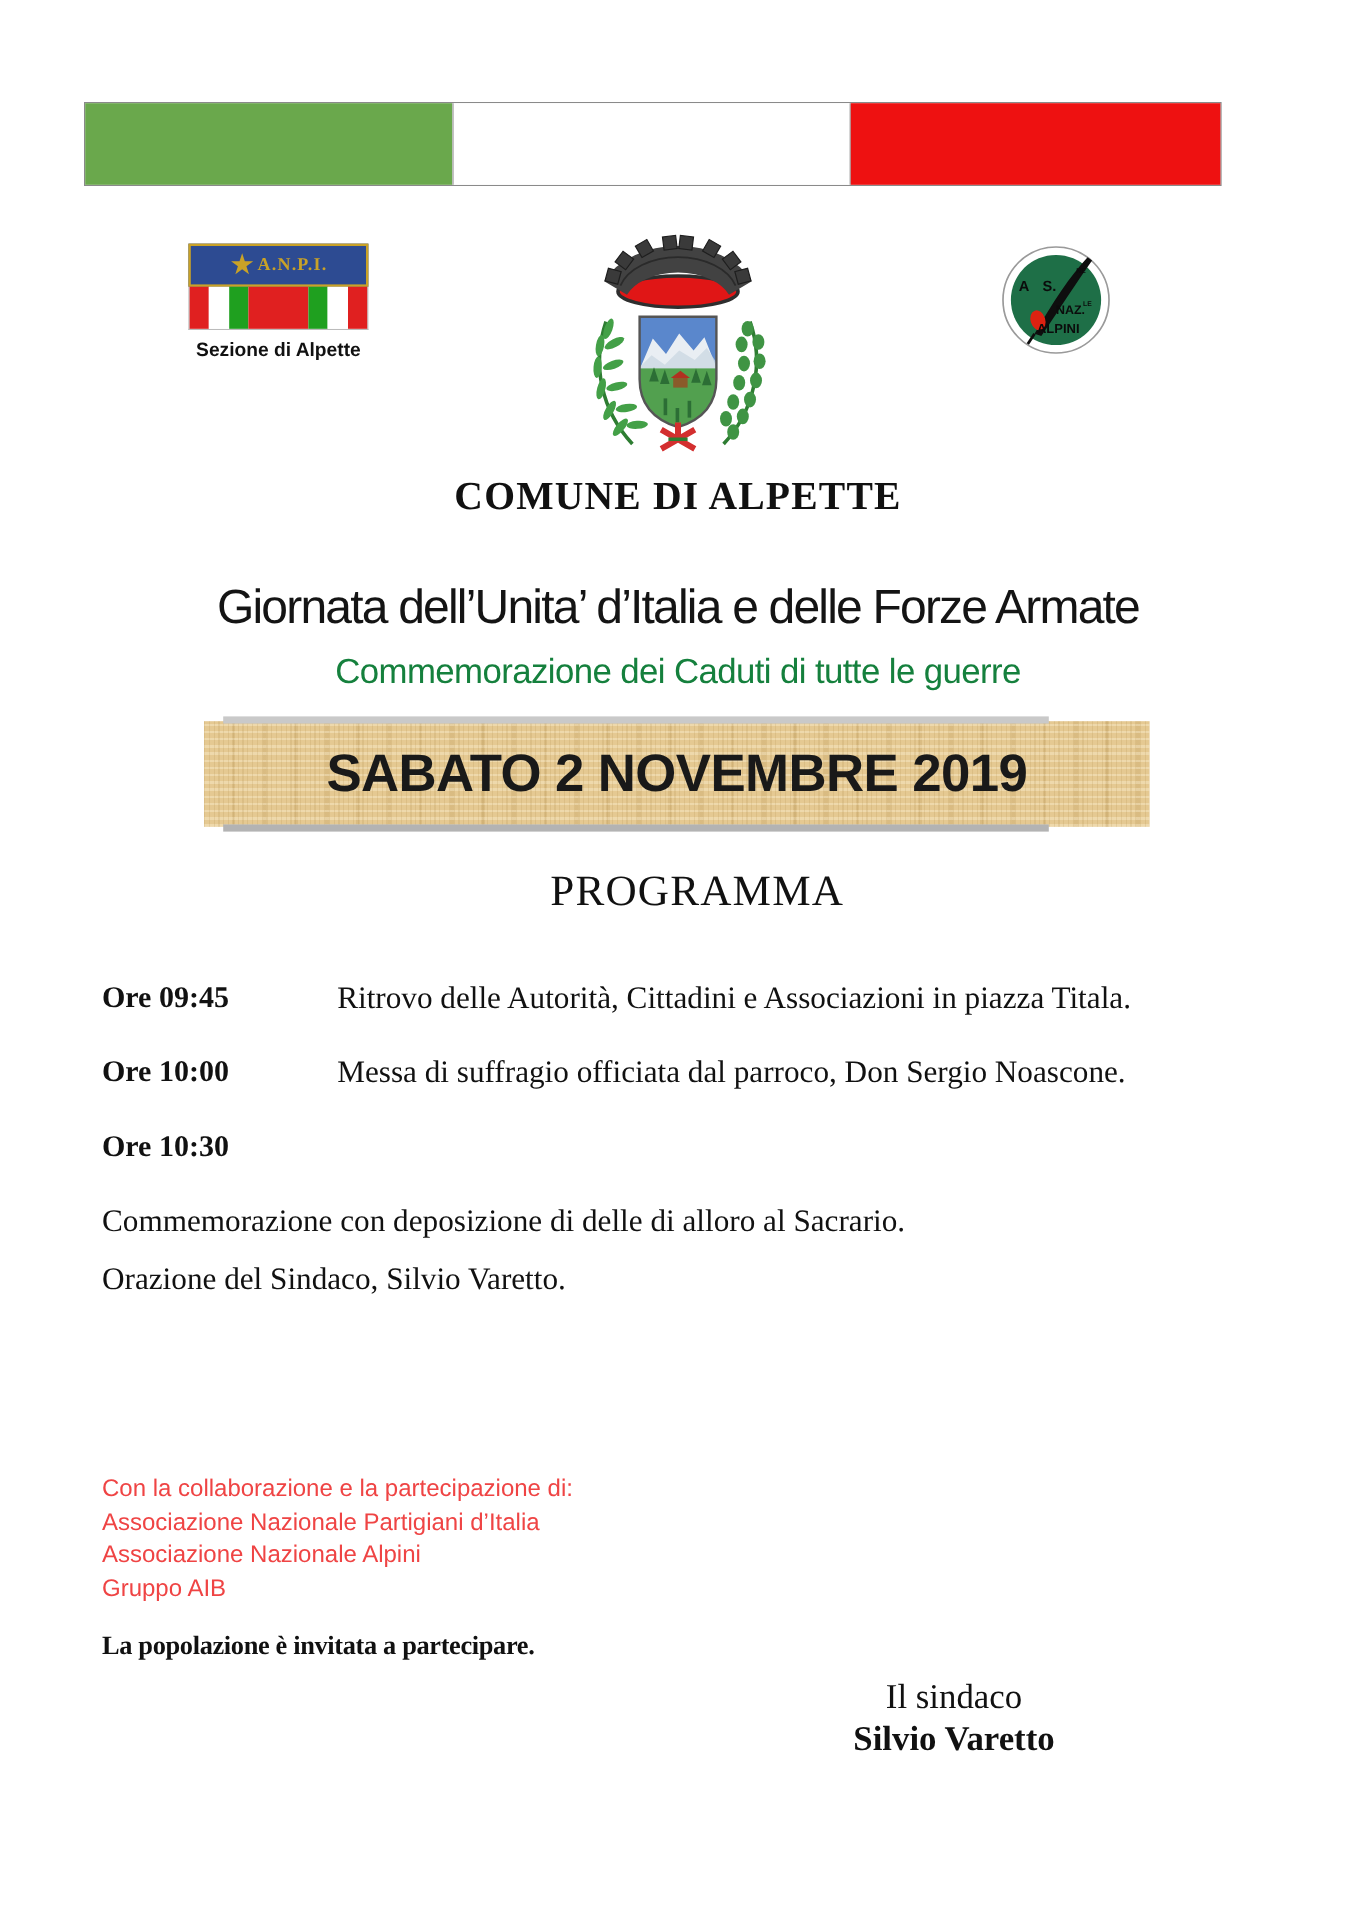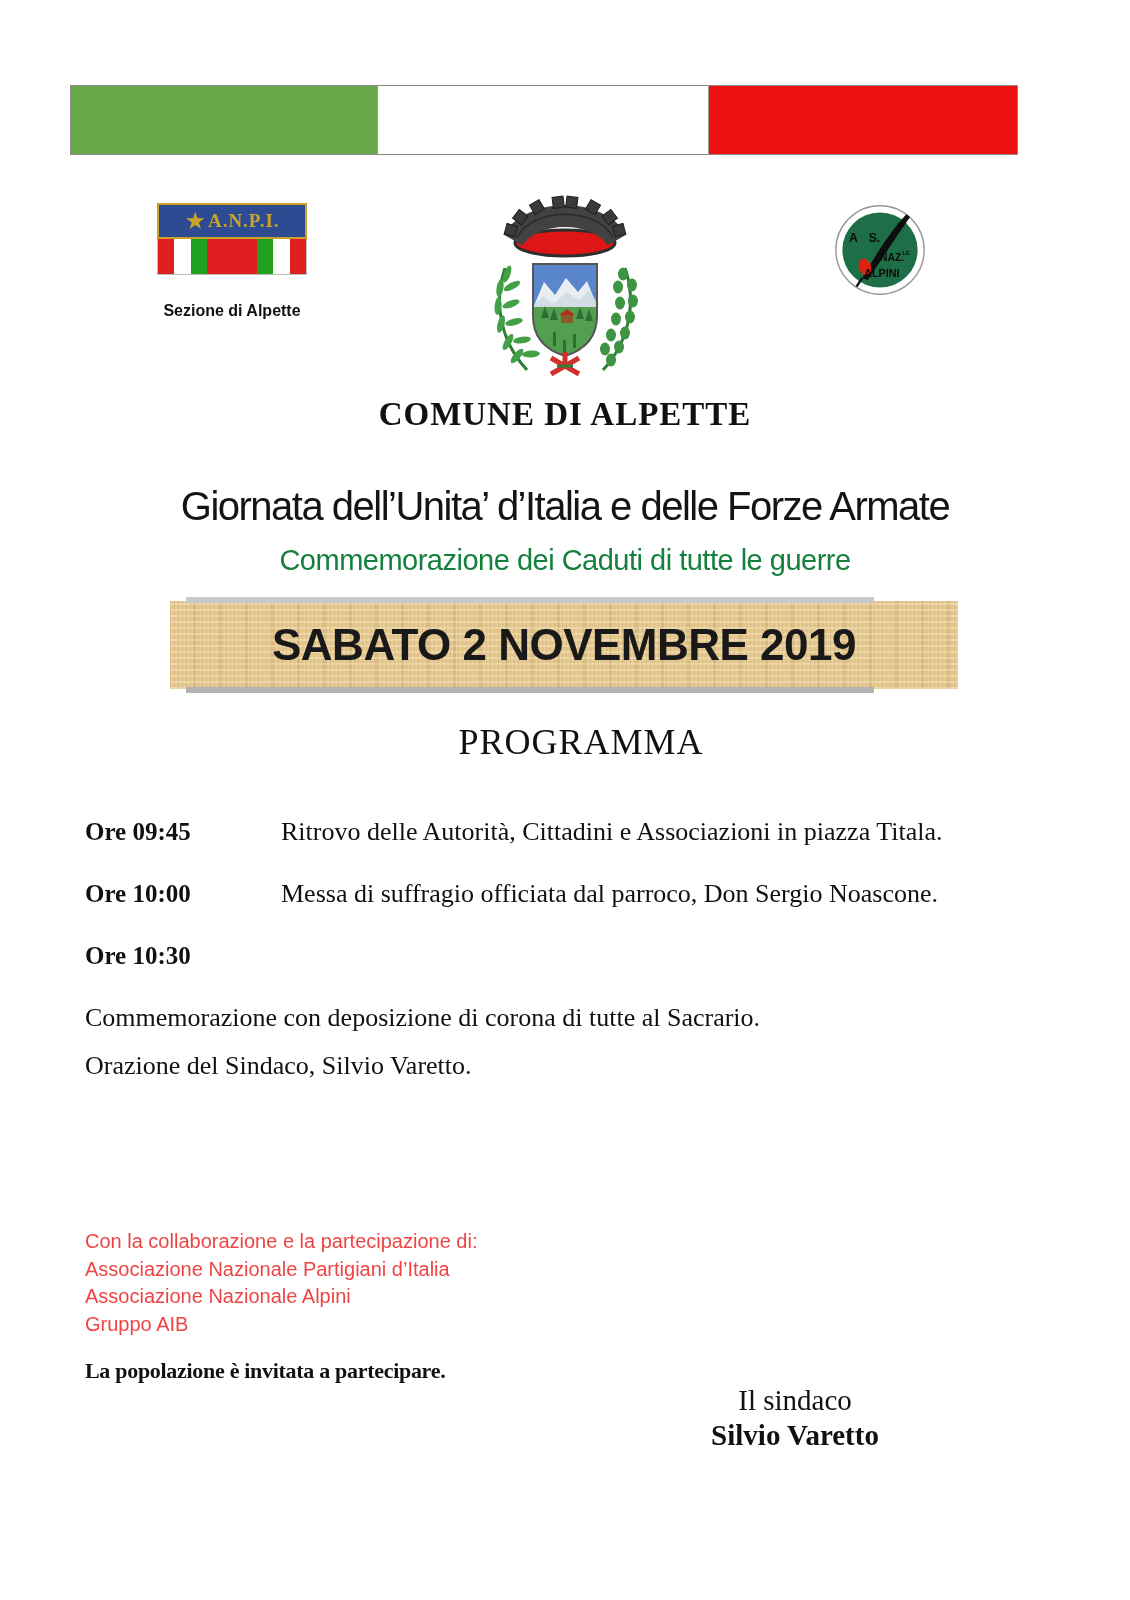--- a/index.html
+++ b/index.html
@@ -12,27 +12,27 @@
   .flag .green{flex:0 0 32.3%;background:var(--flag-green,#6aa84c);}
   .flag .white{flex:0 0 35.1%;background:#ffffff;border-left:1px solid #9a9a9a;border-right:1px solid #9a9a9a;box-sizing:border-box;}
   .flag .red{flex:1 1 auto;background:var(--flag-red,#ee1111);}
 
   
   .anpi{position:absolute;left:157px;top:203px;width:150px;text-align:center;}
   .anpi-plate{height:36px;background:var(--anpi-blue,#2d4b92);border:2px solid var(--anpi-gold,#c9a227);
               box-sizing:border-box;display:flex;align-items:center;justify-content:center;gap:2px;}
   .anpi-star{color:var(--anpi-gold,#c9a227);font-size:24px;line-height:1;}
   .anpi-acronym{color:var(--anpi-gold,#c9a227);font-family:"Liberation Serif",serif;
-                font-weight:bold;font-size:19px;letter-spacing:1px;}
+                font-weight:bold;font-size:15px;letter-spacing:1px;}
   .anpi-ribbon{height:36px;display:flex;border:1px solid #bbb;border-top:none;box-sizing:border-box;}
   .anpi-ribbon .s1{flex:0 0 11%;background:var(--stripe-red,#e02020);}
   .anpi-ribbon .s2{flex:0 0 11%;background:#fff;}
   .anpi-ribbon .s3{flex:0 0 11%;background:var(--stripe-green,#1fa01f);}
   .anpi-ribbon .s4{flex:0 0 34%;background:var(--stripe-red,#e02020);}
-  .anpi-caption{margin-top:27px;font-family:"Liberation Sans",sans-serif;font-weight:bold;
+  .anpi-caption{margin-top:9px;font-family:"Liberation Sans",sans-serif;font-weight:bold;
                 font-size:16px;color:#111;}
 
   
   .coa{position:absolute;left:481px;top:182px;}
   .alpini{position:absolute;left:833px;top:203px;}
 
   
   .municipality{position:absolute;left:0;top:396px;width:100%;text-align:center;
         font-weight:bold;font-size:33px;letter-spacing:1px;}
   .event-title{position:absolute;left:0;top:484px;width:100%;text-align:center;
@@ -62,21 +62,21 @@
   .sched-time{flex:0 0 196px;font-weight:bold;font-size:25px;line-height:36px;}
   .sched-desc{flex:1 1 auto;}
   .sched-item{margin:0 0 12px 0;font-size:26px;line-height:36px;white-space:pre-line;}
   .sched-item:last-child{margin-bottom:0;}
 
   
   .collab{position:absolute;left:85px;top:1228px;font-family:"Liberation Sans",sans-serif;
         font-size:20px;line-height:27.5px;color:#ef4444;}
   .invitation{position:absolute;left:85px;top:1358px;font-weight:bold;font-size:22px;letter-spacing:-0.3px;}
   .signature{position:absolute;left:630px;top:1383px;width:330px;text-align:center;line-height:35px;}
-  .sig-role{font-size:29px;}
+  .sig-role{font-size:29px;margin-top:14px;}
   .sig-name{font-size:29px;font-weight:bold;}
 </style>
 </head>
 <body>
 
 <div class="page">
 
   <div class="flag">
     <div class="green"></div>
     <div class="white"></div>
@@ -209,21 +209,21 @@
       <div class="sched-time">Ore 10:00</div>
       <div class="sched-desc">
         <p class="sched-item">Messa di suffragio officiata dal parroco, Don Sergio Noascone.</p>
       </div>
     </div>
     <div class="sched-row">
       <div class="sched-time">Ore 10:30</div>
     </div>
     <div class="sched-row">
       <div class="sched-desc">
-        <p class="sched-item">Commemorazione con deposizione di corona di tutte al Sacrario.</p>
+        <p class="sched-item">Commemorazione con deposizione di delle di alloro al Sacrario.</p>
         <p class="sched-item">Orazione del Sindaco, Silvio Varetto.</p>
       </div>
     </div>
   </div>
 
   <div class="collab">
     <div>Con la collaborazione e la partecipazione di:</div>
     <div>Associazione Nazionale Partigiani d’Italia</div>
     <div>Associazione Nazionale Alpini</div>
     <div>Gruppo AIB</div>

